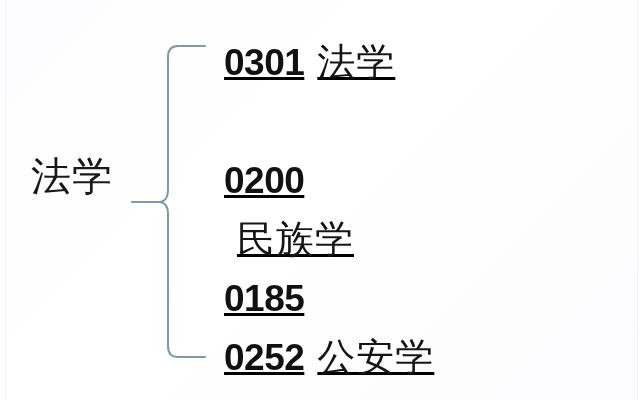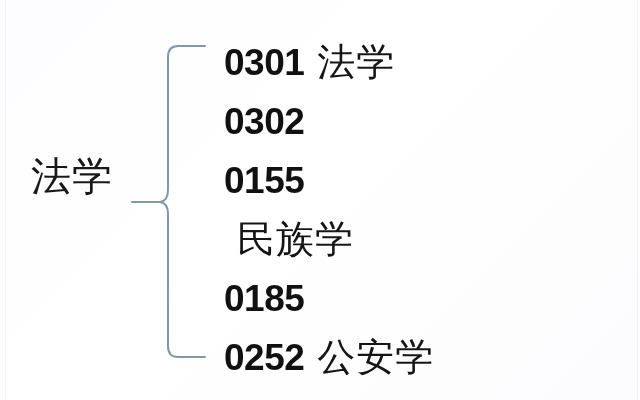--- a/index.html
+++ b/index.html
@@ -66,20 +66,21 @@
     left: 224px;
     top: 33px;
     width: 412px;
   }
 
   .major-row {
     height: 59px;
     display: flex;
     align-items: center;
     white-space: nowrap;
+    text-decoration: underline;
   }
 
   .major-code {
     font-family: "Liberation Sans", "DejaVu Sans", sans-serif;
     font-size: 37px;
     font-weight: 700;
     color: #111111;
     letter-spacing: -0.5px;
   }
 
@@ -117,25 +118,24 @@
   </svg>
 
   <div id="major-list">
 
     <div class="major-row">
       <span class="major-code">0301</span>
       <span class="major-name">法学</span>
     </div>
 
     <div class="major-row">
-      <span class="major-code">0302</span>
     </div>
 
     <div class="major-row">
-      <span class="major-code">0155</span>
+      <span class="major-code">0200</span>
     </div>
 
     <div class="major-row">
       <span class="major-name">民族学</span>
     </div>
 
     <div class="major-row">
       <span class="major-code">0185</span>
     </div>
 

